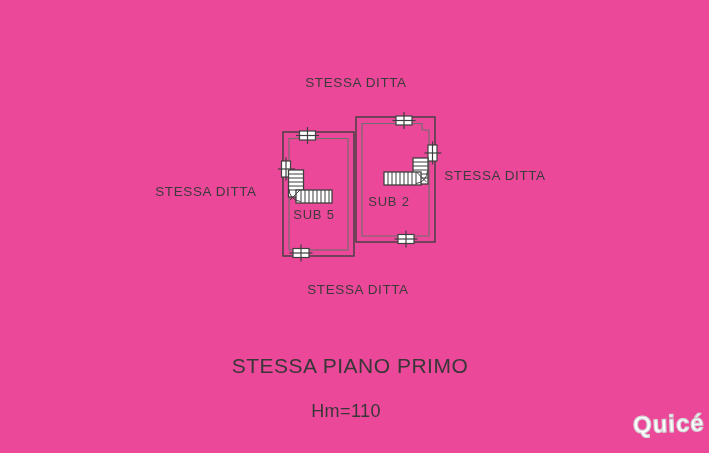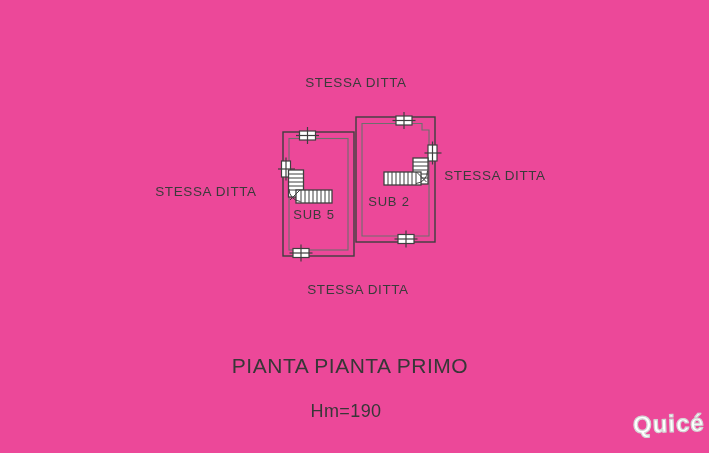--- a/index.html
+++ b/index.html
@@ -132,18 +132,18 @@
   </svg>
 
   <div class="label stessa" style="left:356px;top:82px;">STESSA DITTA</div>
   <div class="label stessa" style="left:206px;top:191px;">STESSA DITTA</div>
   <div class="label stessa" style="left:495px;top:175px;">STESSA DITTA</div>
   <div class="label stessa" style="left:358px;top:289px;">STESSA DITTA</div>
 
   <div class="label room-label" style="left:314px;top:214px;">SUB 5</div>
   <div class="label room-label" style="left:389px;top:201px;">SUB 2</div>
 
-  <div class="label title-line" style="left:350px;top:366px;">PIANTA PIANTA PRIMO</div>
-  <div class="label title-small" style="left:346px;top:411px;">Hm=190</div>
+  <div class="label title-line" style="left:350px;top:366px;">STESSA PIANO PRIMO</div>
+  <div class="label title-small" style="left:346px;top:411px;">Hm=110</div>
 
   <div class="watermark">Quicé</div>
 
 </div>
 
 </body></html>

